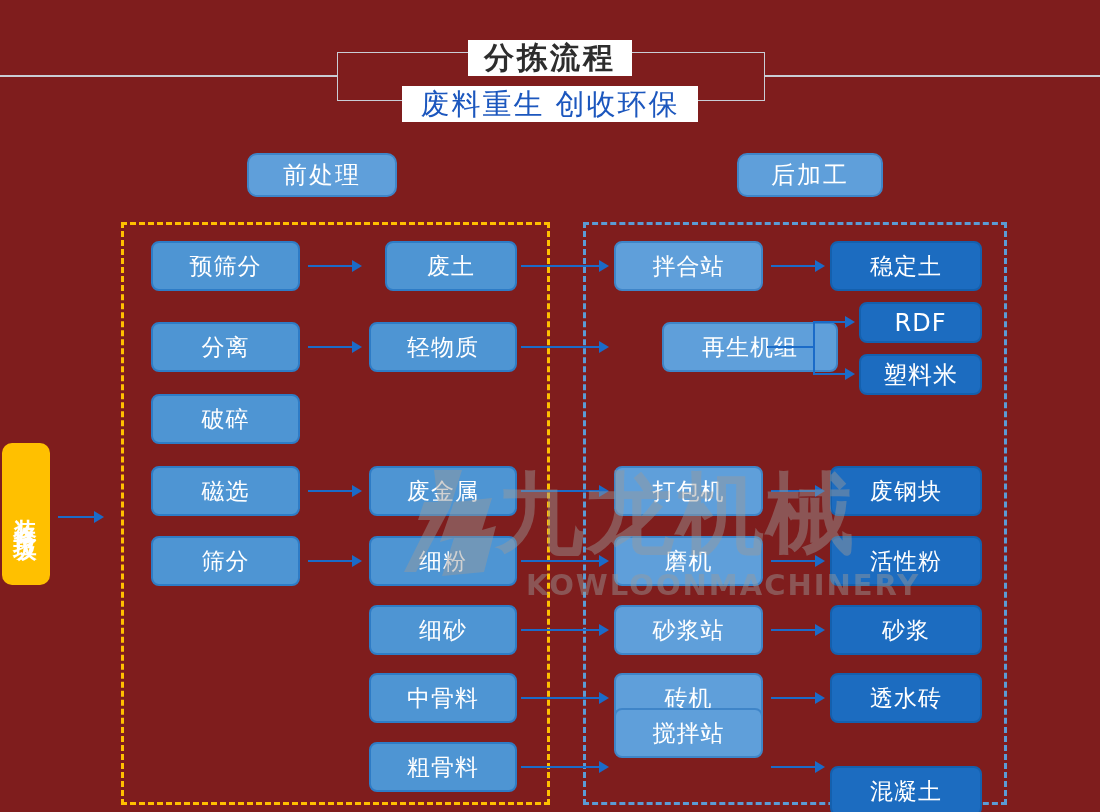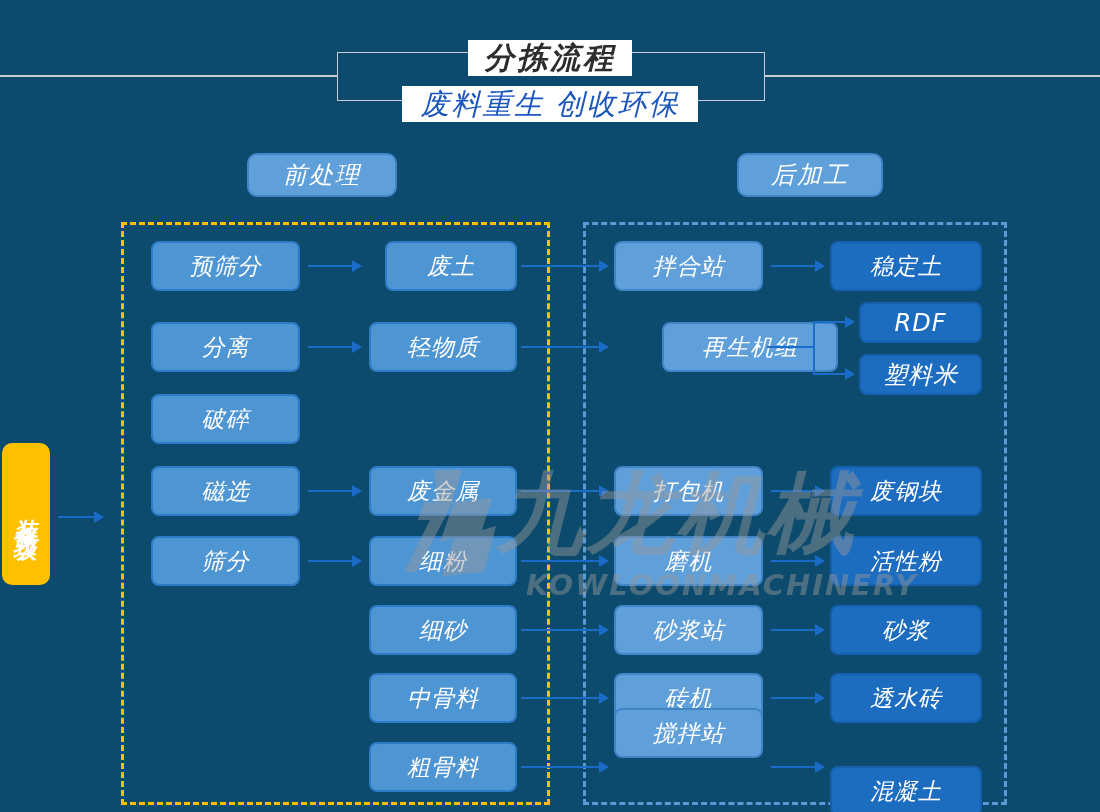--- a/index.html
+++ b/index.html
@@ -2,22 +2,22 @@
 <html style="--yellow: #FFC000; --src: #4E95D3; --mid: #5F9FDA; --dark: #1C6CC0; --arrow: #1B6BC8; --dash-blue: #5B9BD5; --subtitle: #1C57BE; --wm: #9A9A9A;"><head>
 <meta charset="utf-8">
 <style>
   :root{
     --yellow:#FFC000; --src:#4E95D3; --mid:#5F9FDA; --dark:#1C6CC0;
     --src-border:#2E7CC6; --mid-border:#3F85C8; --dark-border:#1460AE;
     --arrow:#1B6BC8; --dash-blue:#5B9BD5; --subtitle:#1C57BE;
     --title:#2D2D2D; --wm:#9A9A9A; --hairline:#C9CDD5;
   }
   html,body{margin:0;padding:0;background:#fff;}
-  .canvas{position:relative;width:1100px;height:812px;background:#0c4a6e;overflow:hidden;
-          font-family:"DejaVu Sans",sans-serif;font-style:italic;}
+  .canvas{position:relative;width:1100px;height:812px;background:#7f1d1d;overflow:hidden;
+          font-family:"DejaVu Sans",sans-serif;}
 
   
   .hline{position:absolute;top:75px;height:2px;background:var(--hairline);}
   .hbox{position:absolute;left:337px;top:52px;width:426px;height:47px;border:1px solid var(--hairline);}
   .htitle{position:absolute;top:40px;left:0;width:1100px;text-align:center;pointer-events:none;}
   .htitle span{display:inline-block;background:#fff;padding:0 16px;font-size:30px;font-weight:bold;
                color:var(--title);letter-spacing:3px;line-height:36px;}
   .hsub{position:absolute;top:86px;left:0;width:1100px;text-align:center;pointer-events:none;}
   .hsub span{display:inline-block;background:#fff;padding:0 18px;font-size:29px;color:var(--subtitle);
              letter-spacing:2px;line-height:36px;}

